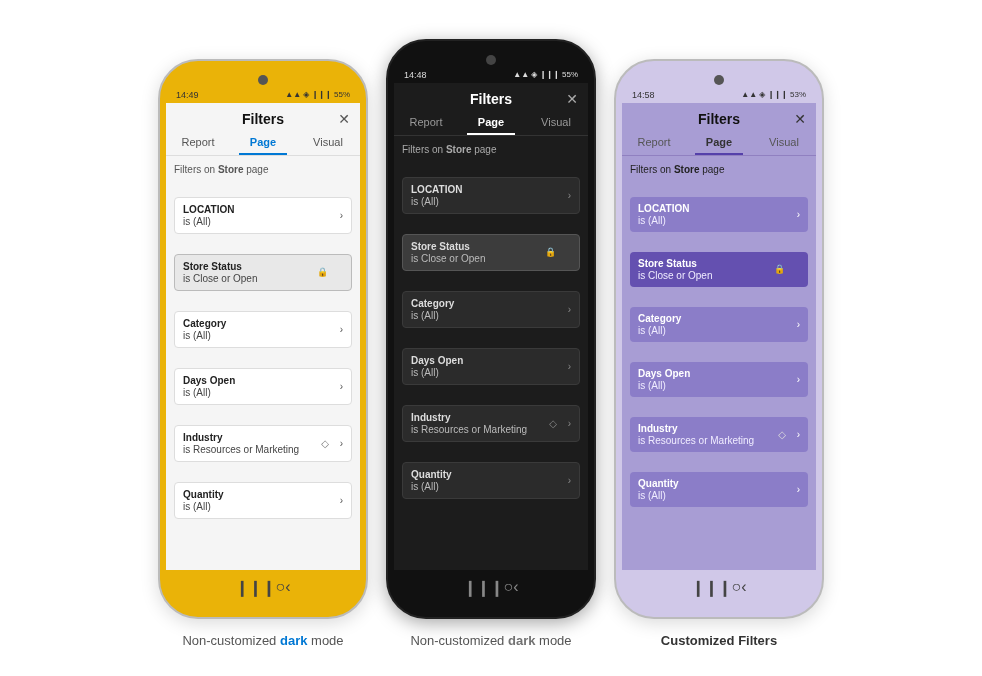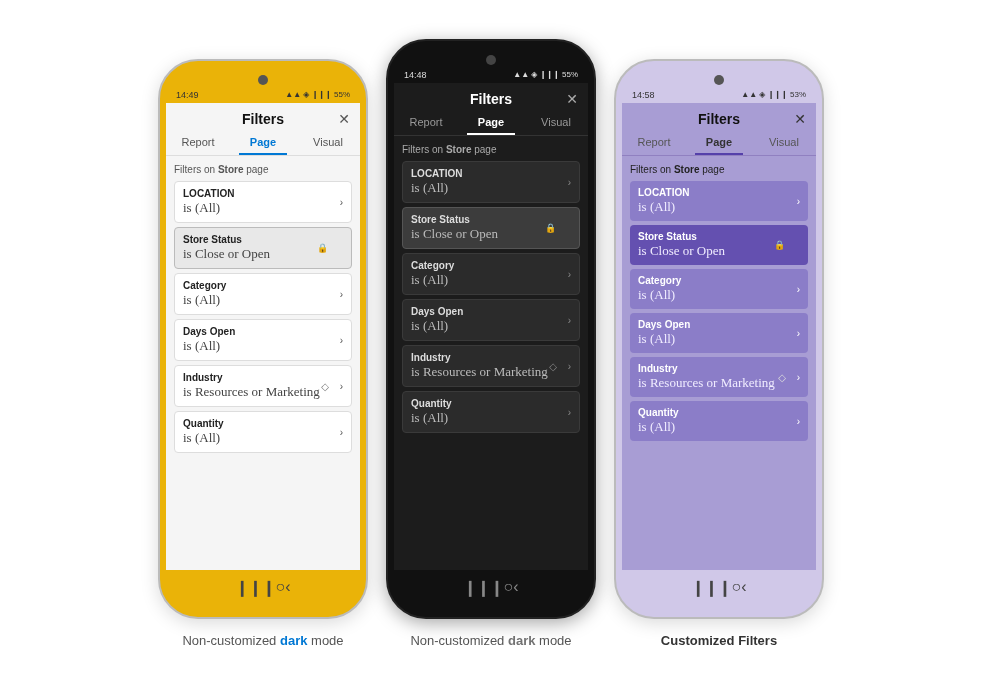--- a/index.html
+++ b/index.html
@@ -171,21 +171,21 @@
       border-bottom: 2px solid #5540aa;
       font-weight: 600;
     }
 
     
     .filter-body {
       flex: 1;
       padding: 8px 8px;
       display: flex;
       flex-direction: column;
-      gap: 0;
+      gap: 16px;
       overflow: hidden;
     }
     .filters-on {
       font-size: 10px;
       margin-bottom: 6px;
     }
     .filters-on-light { color: #555; }
     .filters-on-dark { color: #aaa; }
     .filters-on-purple { color: #222; }
     .filters-on b { font-weight: 700; }
@@ -231,22 +231,21 @@
     .card-label {
       font-size: 10px;
       font-weight: 700;
       margin-bottom: 1px;
     }
     .card-label-light { color: #222; }
     .card-label-dark { color: #ddd; }
     .card-label-purple { color: #fff; }
 
     .card-value {
-      font-size: 13px;
-      font-family: Liberation Serif, serif;
+      font-size: 10px;
     }
     .card-value-light { color: #444; }
     .card-value-dark { color: #bbb; }
     .card-value-purple { color: #f0ecff; }
 
     .card-arrow {
       position: absolute;
       right: 8px;
       top: 50%;
       transform: translateY(-50%);

